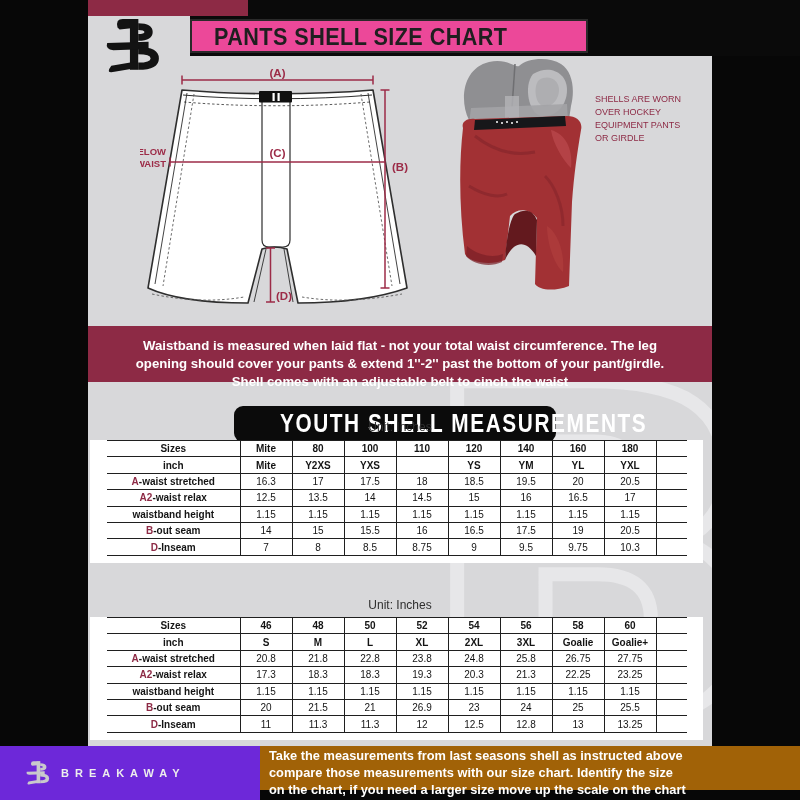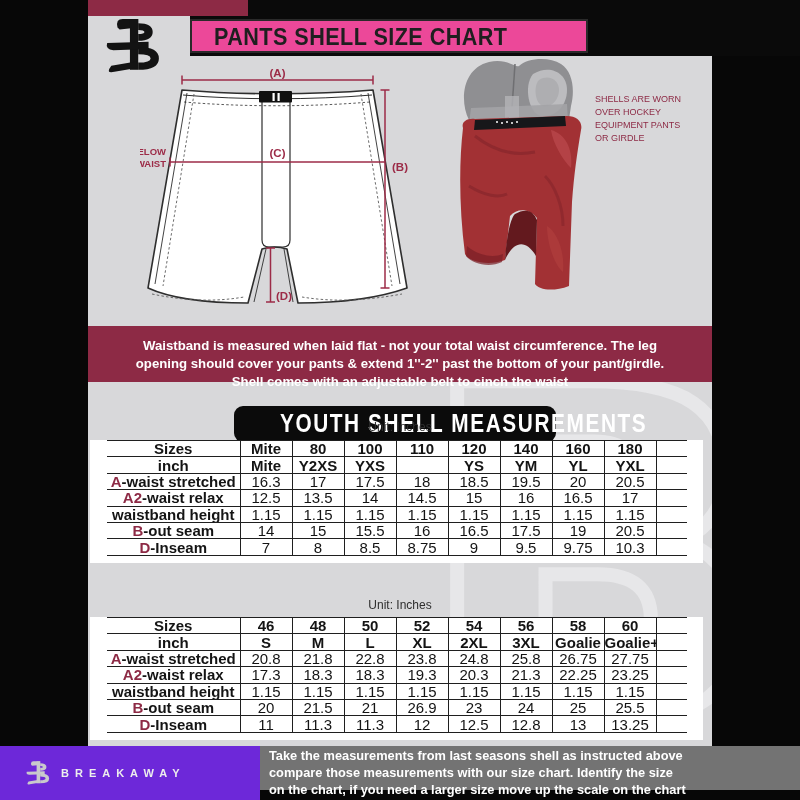--- a/index.html
+++ b/index.html
@@ -38,37 +38,37 @@
   .ab{top:563px;height:34px;line-height:34px;}
   .banner-text{display:inline-block;transform:scaleX(.8);letter-spacing:2px;font-weight:bold;
                font-size:26px;white-space:nowrap;}
   .unit{position:absolute;left:0;width:624px;text-align:center;font-size:12px;color:#2e2e2e;}
   .u1{top:420px;} .u2{top:598px;}
 
   
   .table-panel{position:absolute;left:2px;width:613px;height:123px;background:#fff;
                box-sizing:border-box;padding:0 16px 0 17px;overflow:hidden;}
   .tp1{top:440px;} .tp2{top:617px;}
-  table{width:100%;border-collapse:collapse;table-layout:fixed;font-size:15px;color:#141414;}
+  table{width:100%;border-collapse:collapse;table-layout:fixed;font-size:10px;color:#141414;}
   td{text-align:center;border-bottom:1.8px solid #1f1f1f;height:15.4px;line-height:15px;
      padding:0;overflow:hidden;white-space:nowrap;}
   tr:first-child td{border-top:1.8px solid #1f1f1f;}
   td.v{border-left:1.8px solid #1f1f1f;}
   td.lbl{font-weight:bold;}
   td.b{font-weight:bold;}
   td.sp{border-left:1.8px solid #1f1f1f;}
   .pfx{color:#8d2a45;}
 
   
   .footer{position:absolute;left:0;top:746px;width:800px;height:54px;}
   .footer-left{position:absolute;left:0;top:0;width:260px;height:54px;background:#6d28d9;
                display:flex;align-items:center;}
   .brand{color:#ededed;font-size:11px;font-weight:bold;letter-spacing:6px;margin-left:10px;}
   .footer-logo{margin-left:24px;}
-  .footer-right{position:absolute;left:260px;top:0;width:540px;height:44px;background:#737373;
+  .footer-right{position:absolute;left:260px;top:0;width:540px;height:44px;background:#a16207;
                 color:#fff;font-size:12.8px;line-height:17.2px;font-weight:bold;
                 white-space:pre-line;padding:1px 0 0 9px;box-sizing:border-box;}
 </style>
 </head>
 <body>
 
 <div class="page">
 
   <div class="content">
 

